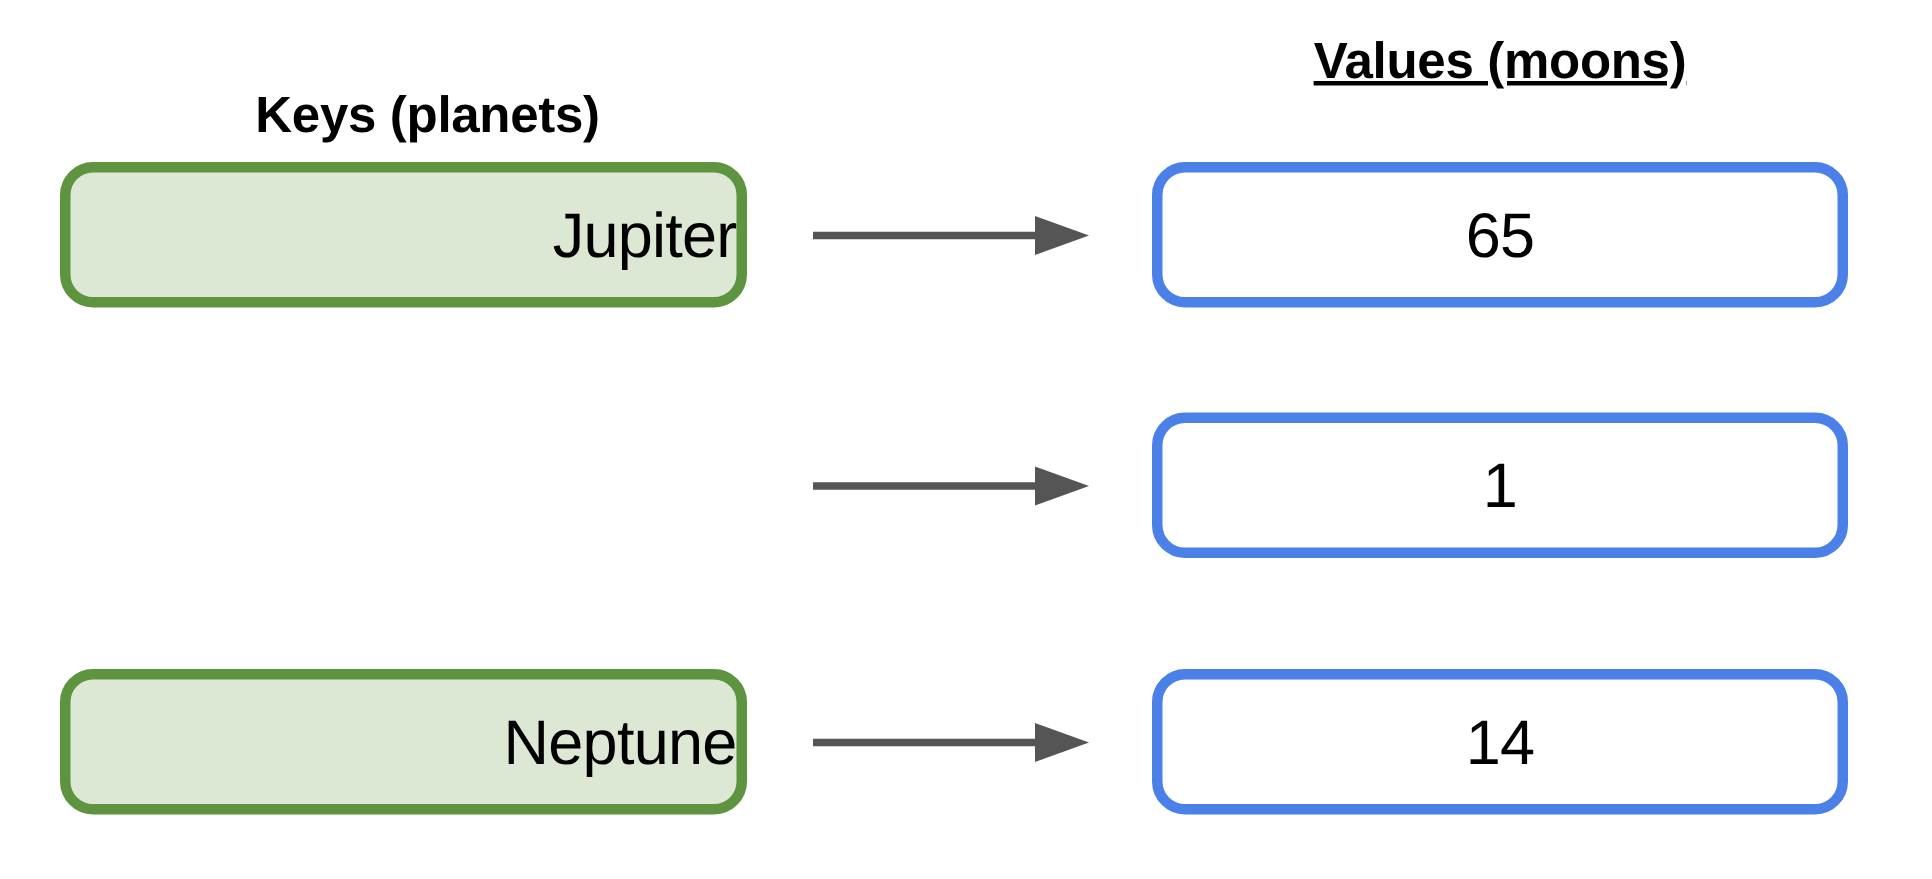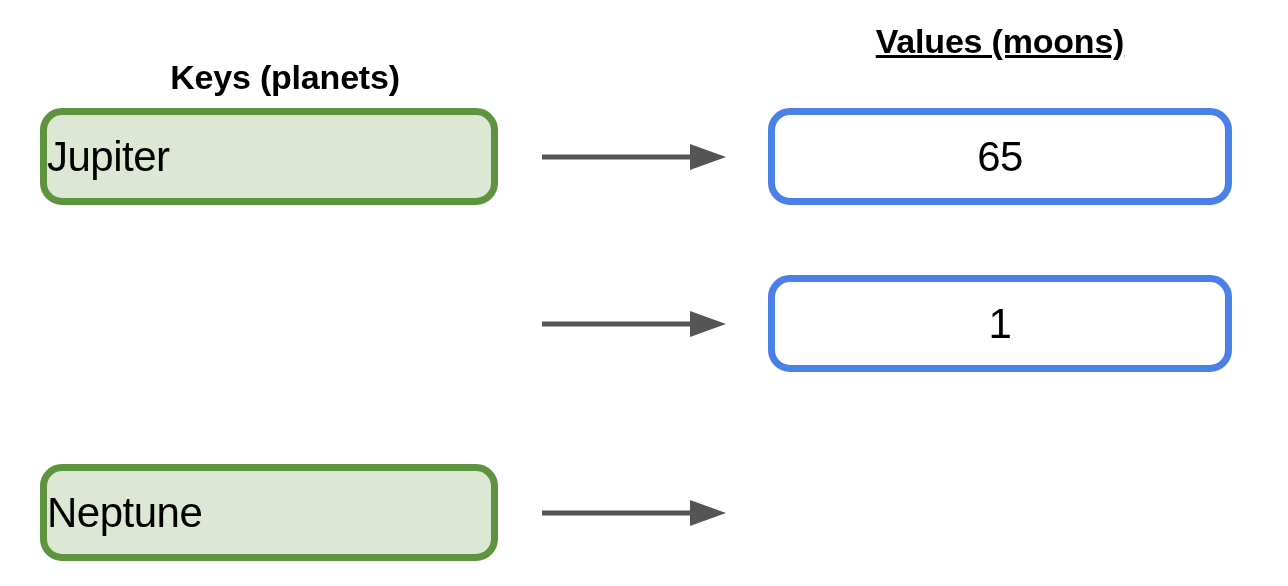--- a/index.html
+++ b/index.html
@@ -44,36 +44,36 @@
 
   
   .row {
     position: absolute;
     left: 0;
     width: 1288px;
     height: 97px;
   }
   .row-1 { top: 108px; }
   .row-2 { top: 275px; }
-  .row-3 { top: 464px; }
+  .row-3 { top: 446px; }
 
   
   .key-box {
     position: absolute;
     left: 40px;
     top: 0;
     width: 458px;
     height: 97px;
     box-sizing: border-box;
     border: 7px solid #5E9440;
     border-radius: 22px;
     background: #DCE7D4;
     display: flex;
     align-items: center;
-    justify-content: flex-start;
+    justify-content: flex-end;
   }
   .key-box .box-label {
     font-size: 42px;
     color: #000000;
     line-height: 1;
     letter-spacing: -0.5px;
   }
 
   
   .value-box {
@@ -146,15 +146,18 @@
   <div class="row row-3">
     <div class="key-box">
       <span class="box-label">Neptune</span>
     </div>
     <div class="arrow">
       <svg width="190" height="38" viewBox="0 0 190 38" xmlns="http://www.w3.org/2000/svg">
         <line x1="2" y1="19" x2="155" y2="19" stroke="#555555" stroke-width="5"></line>
         <polygon points="150,6 186,19 150,32" fill="#555555"></polygon>
       </svg>
     </div>
+    <div class="value-box">
+      <span class="box-label">14</span>
+    </div>
   </div>
 
 </div>
 
 </body></html>

